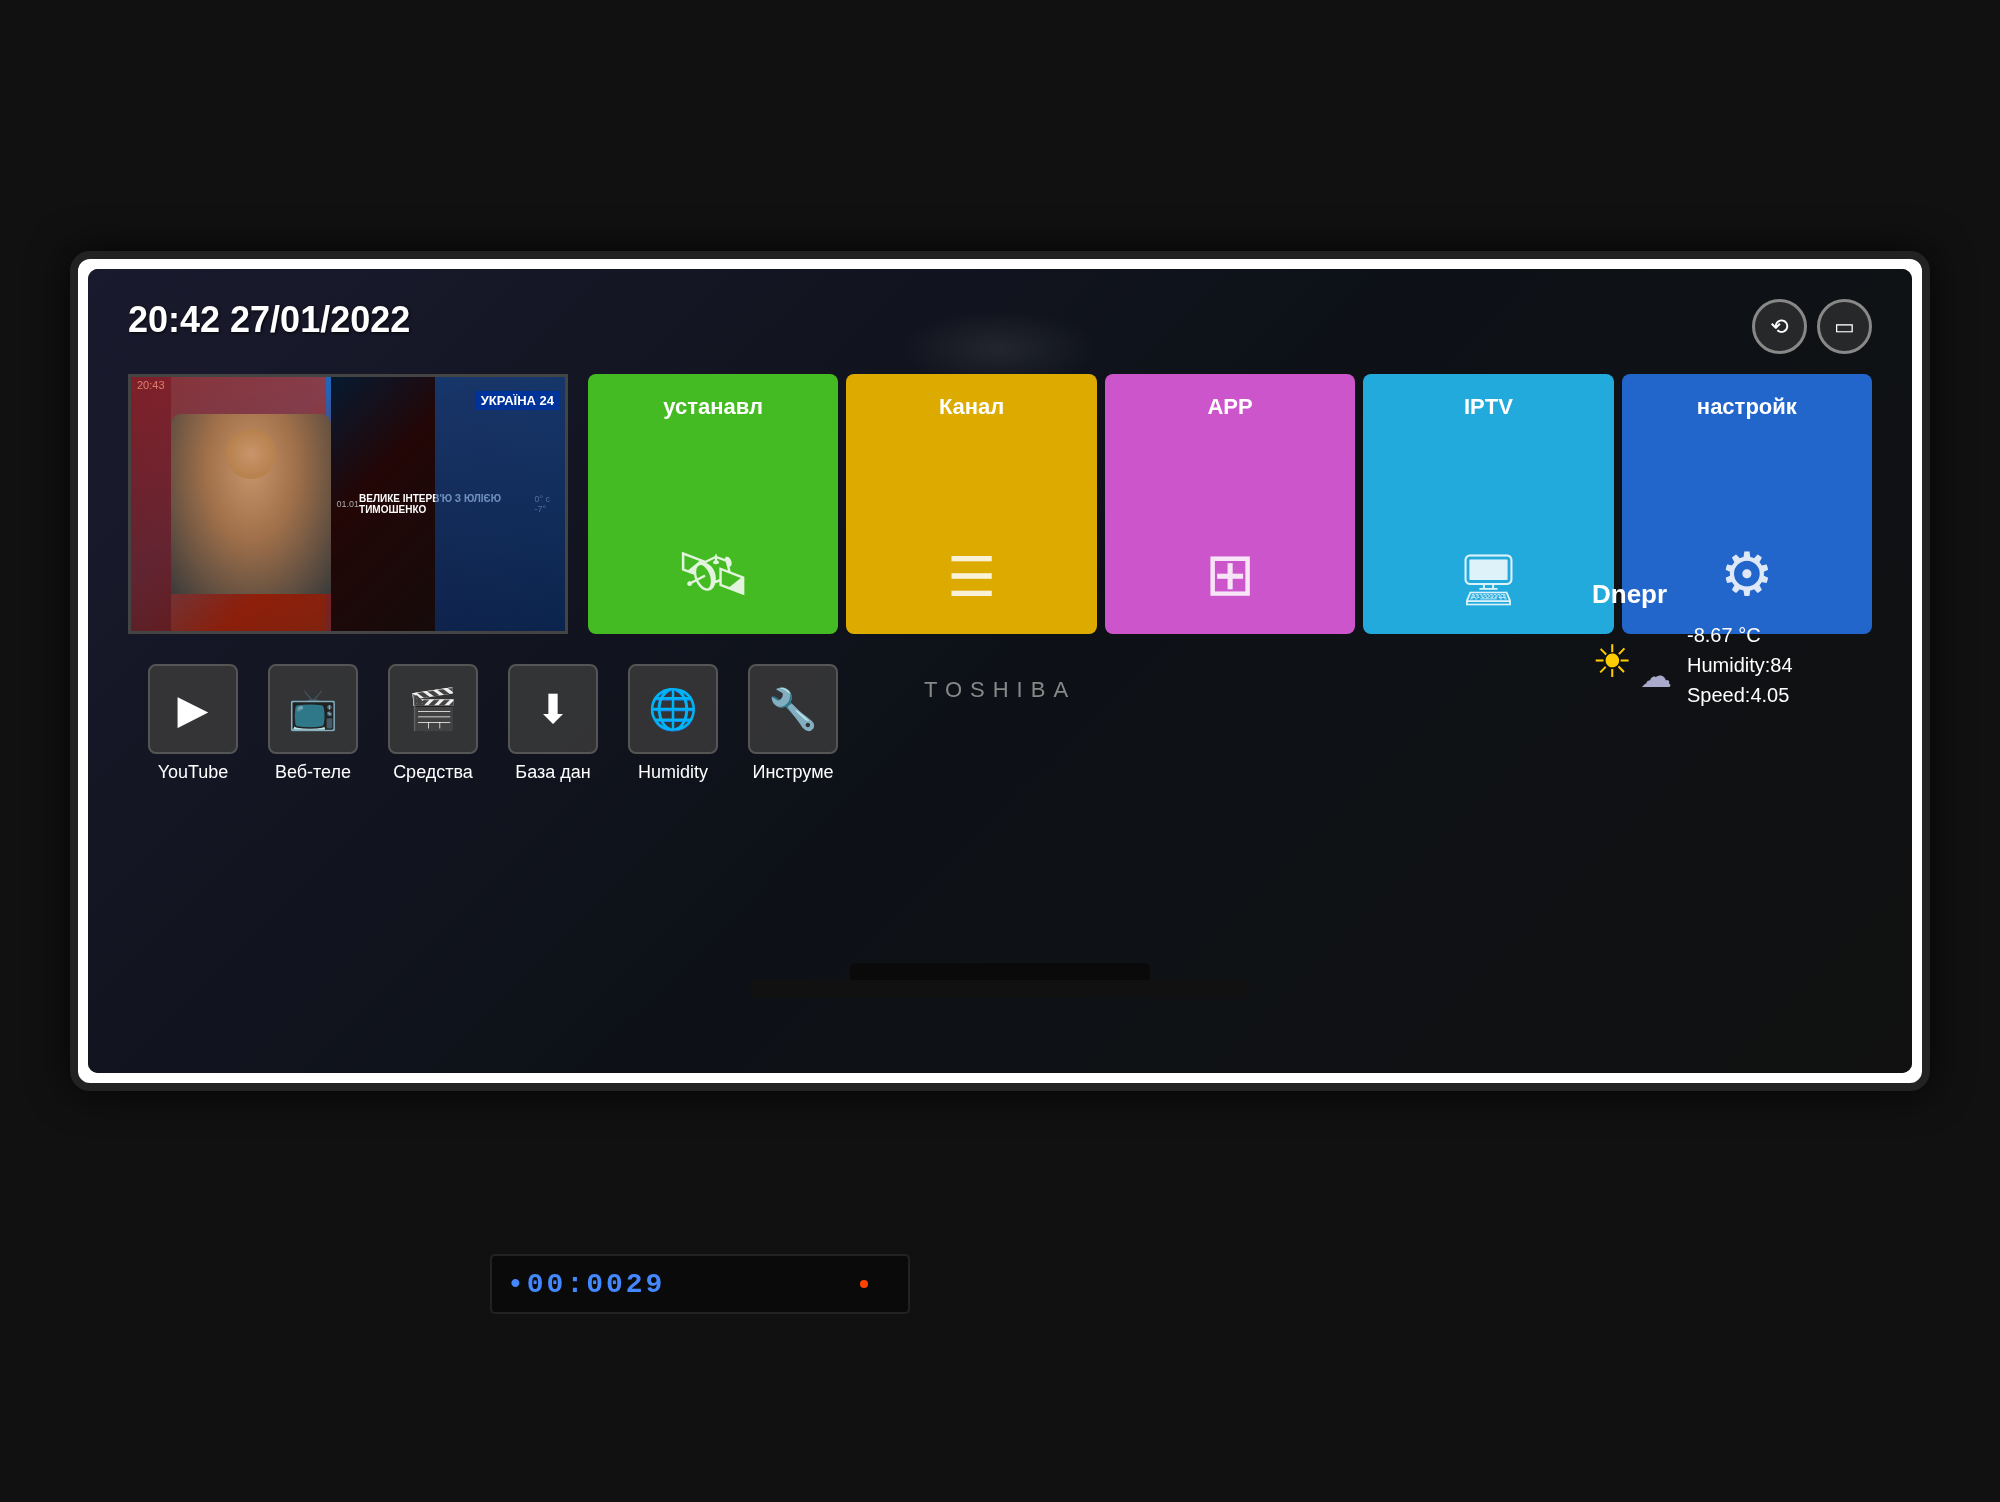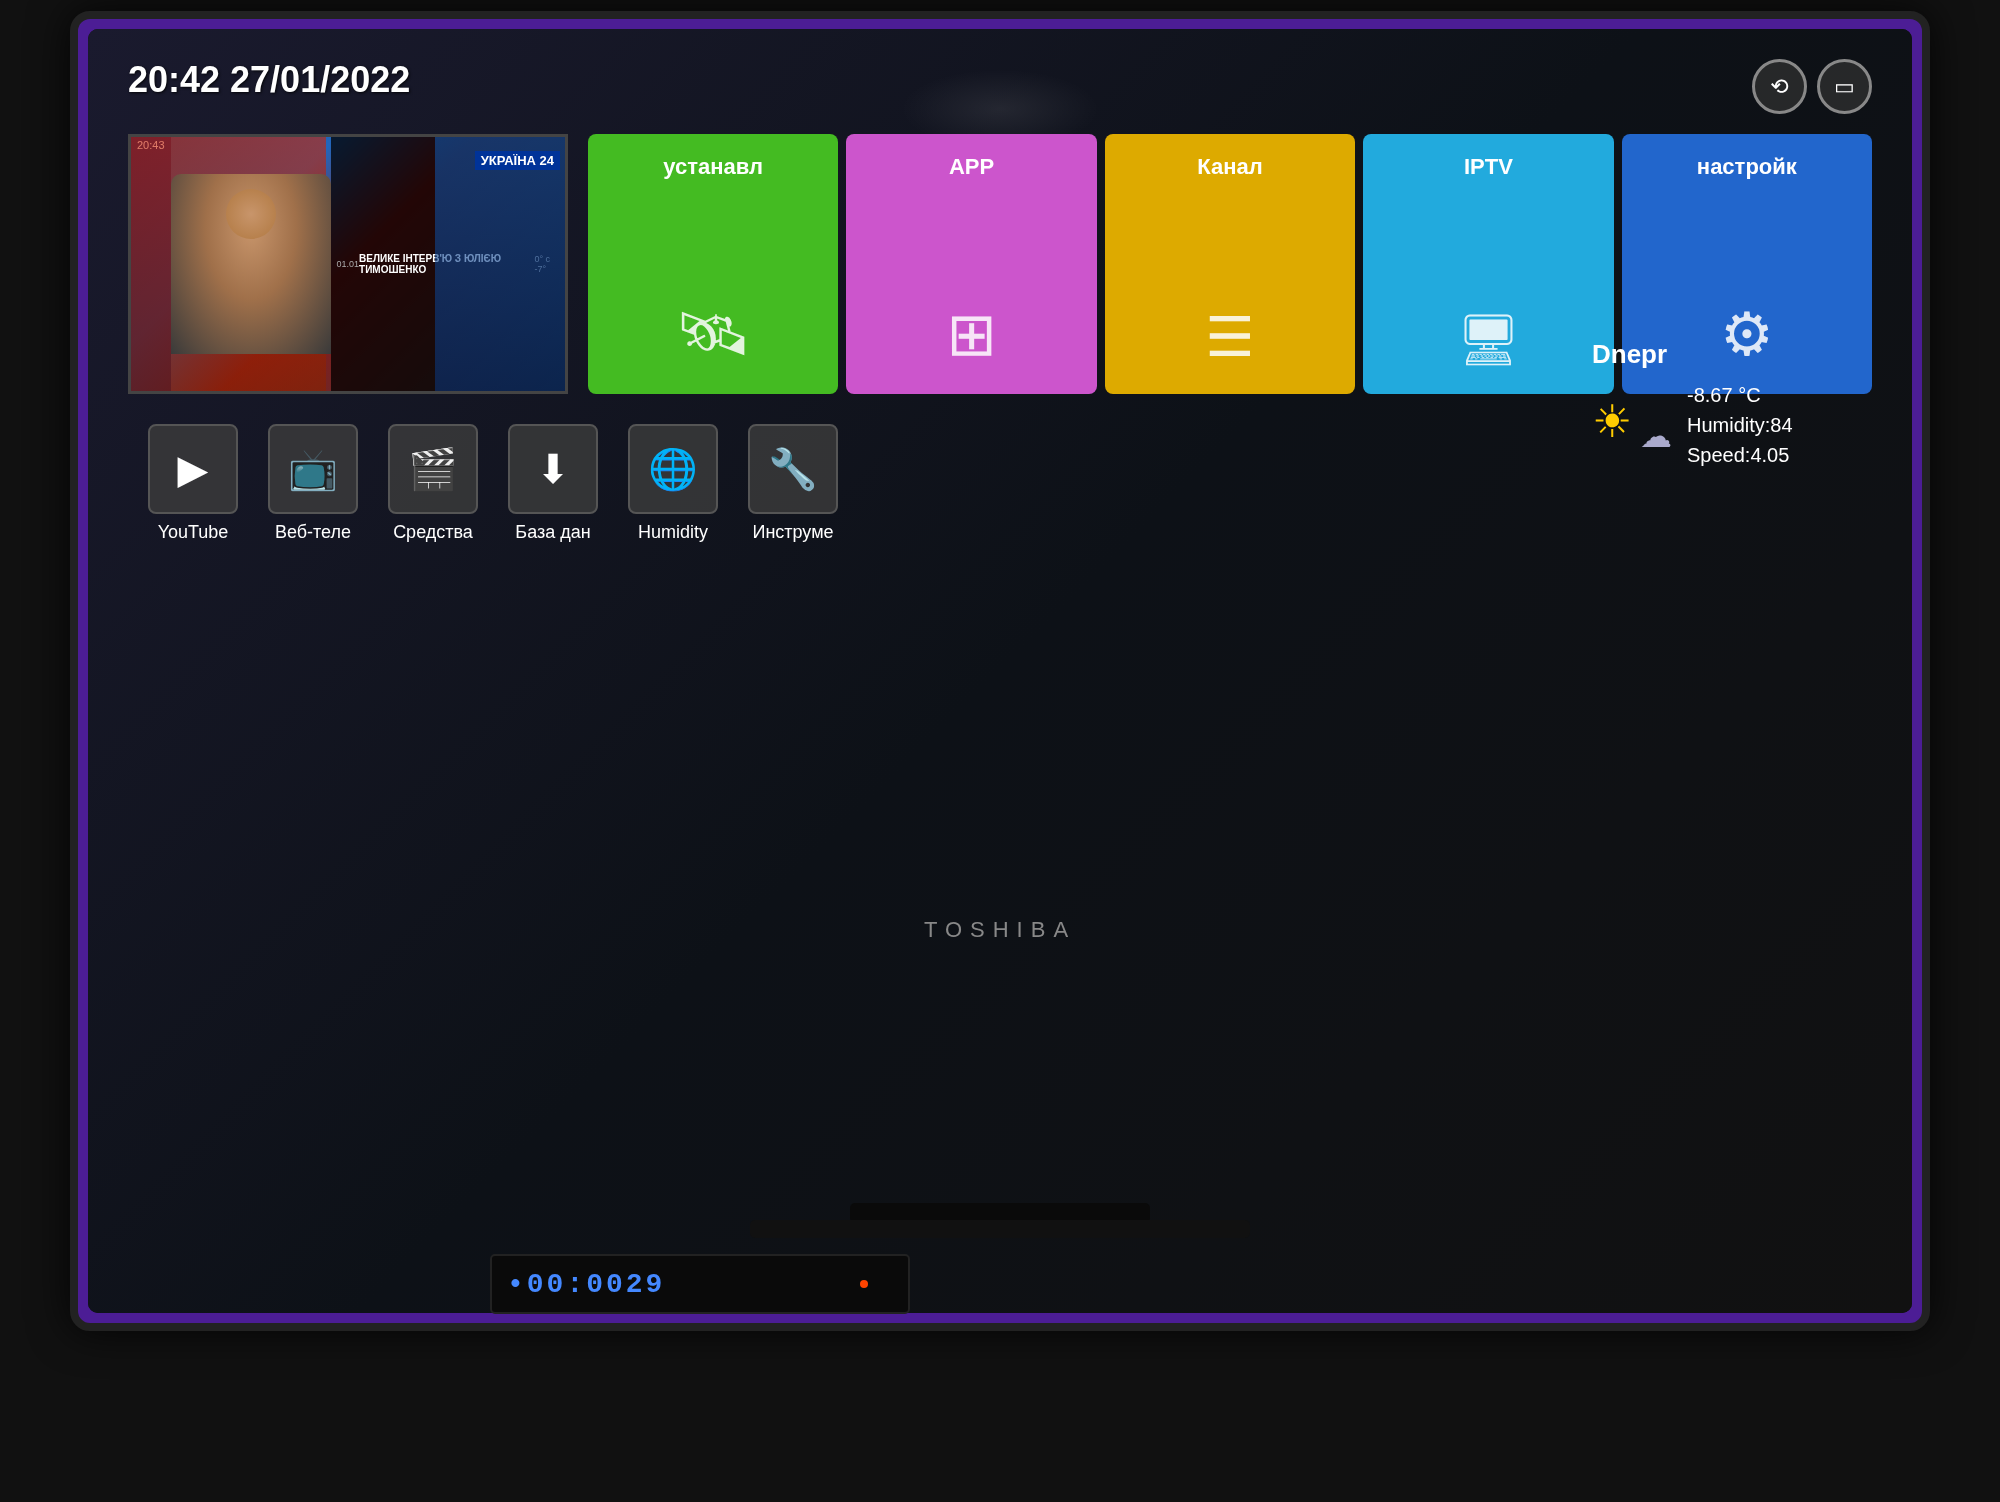--- a/index.html
+++ b/index.html
@@ -19,22 +19,22 @@
       top: 0; left: 0; right: 0; bottom: 0;
       background: #111;
       display: flex;
       align-items: center;
       justify-content: center;
     }
 
     .tv-bezel {
       position: relative;
       width: 1860px;
-      height: 1320px;
-      background: #4c1d95;
+      height: 840px;
+      background: #ffffff;
       border-radius: 20px;
       box-shadow: 0 0 40px rgba(0,0,0,0.8);
       border: 8px solid #222;
       top: -80px;
     }
 
     .tv-screen {
       position: absolute;
       top: 10px; left: 10px; right: 10px; bottom: 10px;
       background: #0d0d0d;
@@ -450,27 +450,27 @@
                 <span class="preview-temp">0° c -7°</span>
               </div>
             </div>
           </div>
 
           <div class="menu-tiles">
             <div class="menu-tile tile-green">
               <span class="tile-label">устанавл</span>
               <span class="tile-icon">🛰</span>
             </div>
+            <div class="menu-tile tile-yellow">
+              <span class="tile-label">Канал</span>
+              <span class="tile-icon" style="font-size:55px;">☰</span>
+            </div>
             <div class="menu-tile tile-pink">
               <span class="tile-label">APP</span>
               <span class="tile-icon">⊞</span>
-            </div>
-            <div class="menu-tile tile-yellow">
-              <span class="tile-label">Канал</span>
-              <span class="tile-icon" style="font-size:55px;">☰</span>
             </div>
             <div class="menu-tile tile-lightblue">
               <span class="tile-label">IPTV</span>
               <span class="tile-icon" style="font-size:50px;">🖥</span>
             </div>
             <div class="menu-tile tile-blue">
               <span class="tile-label">настройк</span>
               <span class="tile-icon">⚙</span>
             </div>
           </div>

